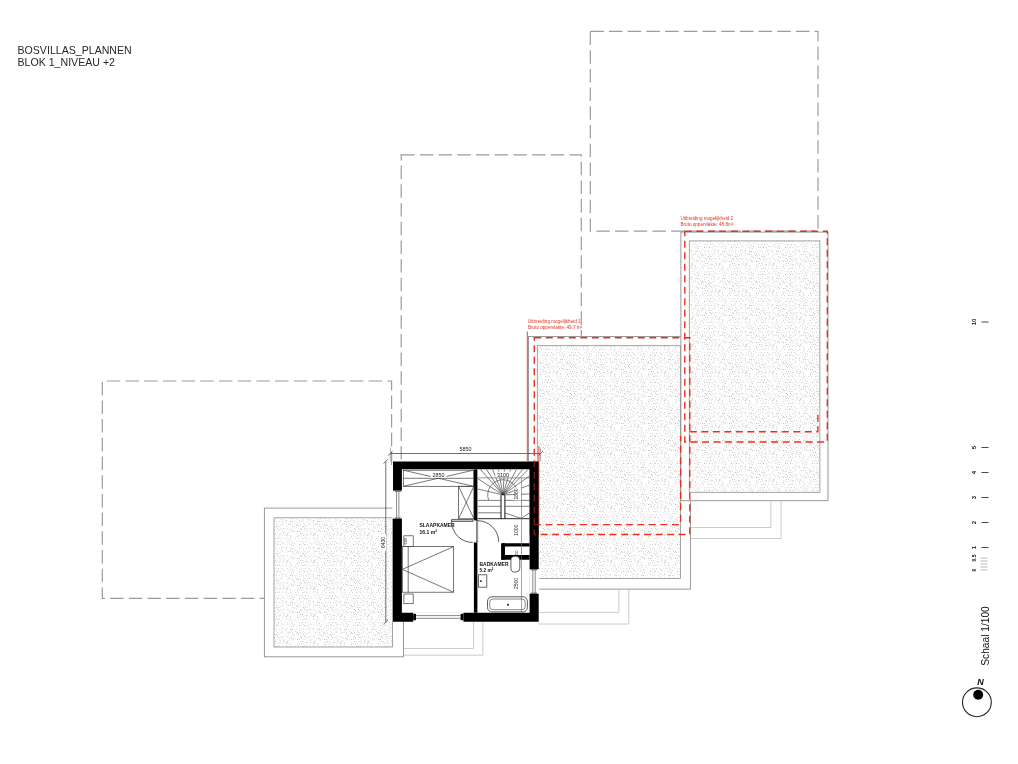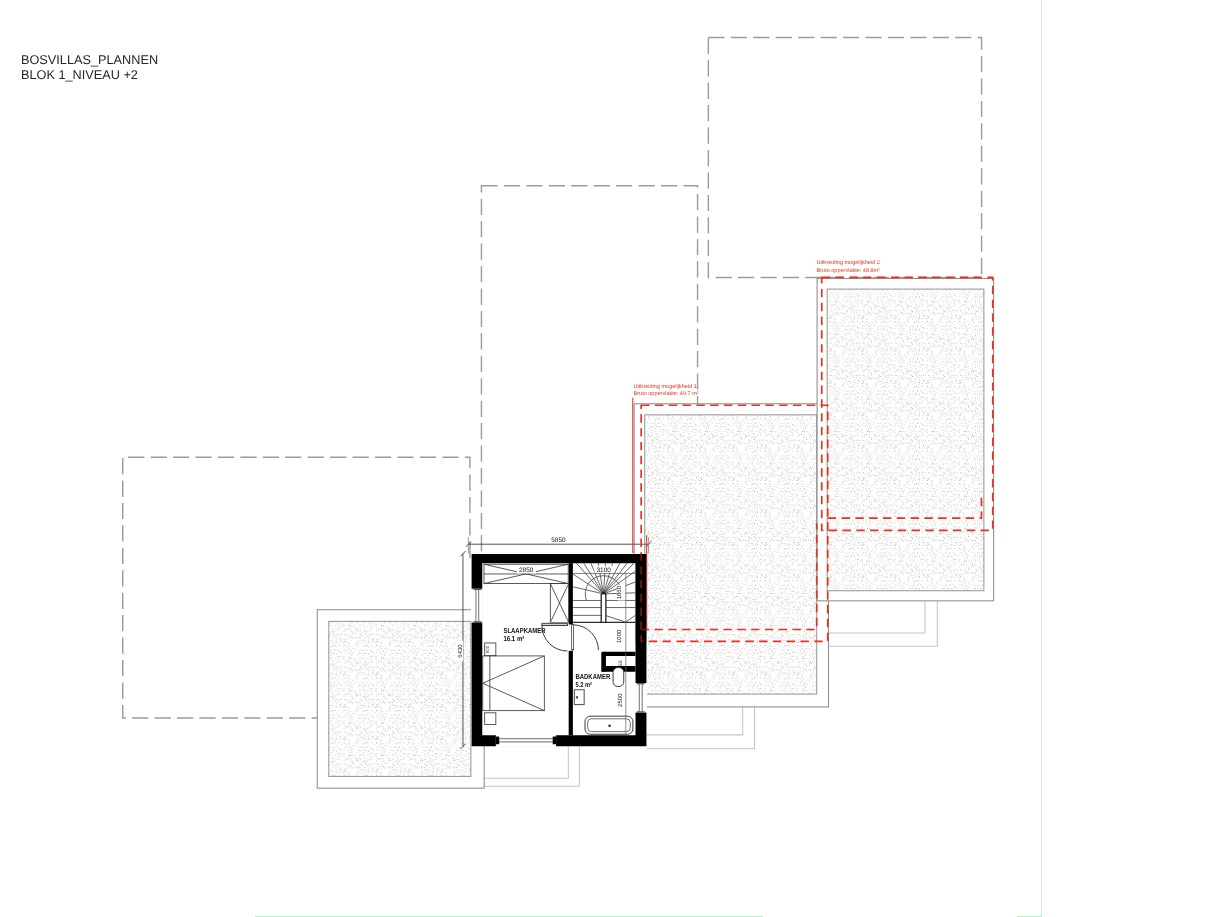--- a/index.html
+++ b/index.html
@@ -1,16 +1,16 @@
 <!DOCTYPE html>
 <html><head>
 <meta charset="utf-8">
 <style>
 html,body{margin:0;padding:0;background:#fff;}
-#page{position:relative;width:868px;height:764px;background:#22c55e;overflow:hidden;
+#page{position:relative;width:1018px;height:764px;background:#c2410c;overflow:hidden;
 font-family:"Liberation Sans",sans-serif;}
 svg text{font-family:"Liberation Sans",sans-serif;}
 </style>
 </head>
 <body>
 
 <div id="page">
 <svg width="1018" height="764" viewBox="0 0 1018 764">
 <defs>
 <pattern id="stip" width="27" height="27" patternUnits="userSpaceOnUse">

